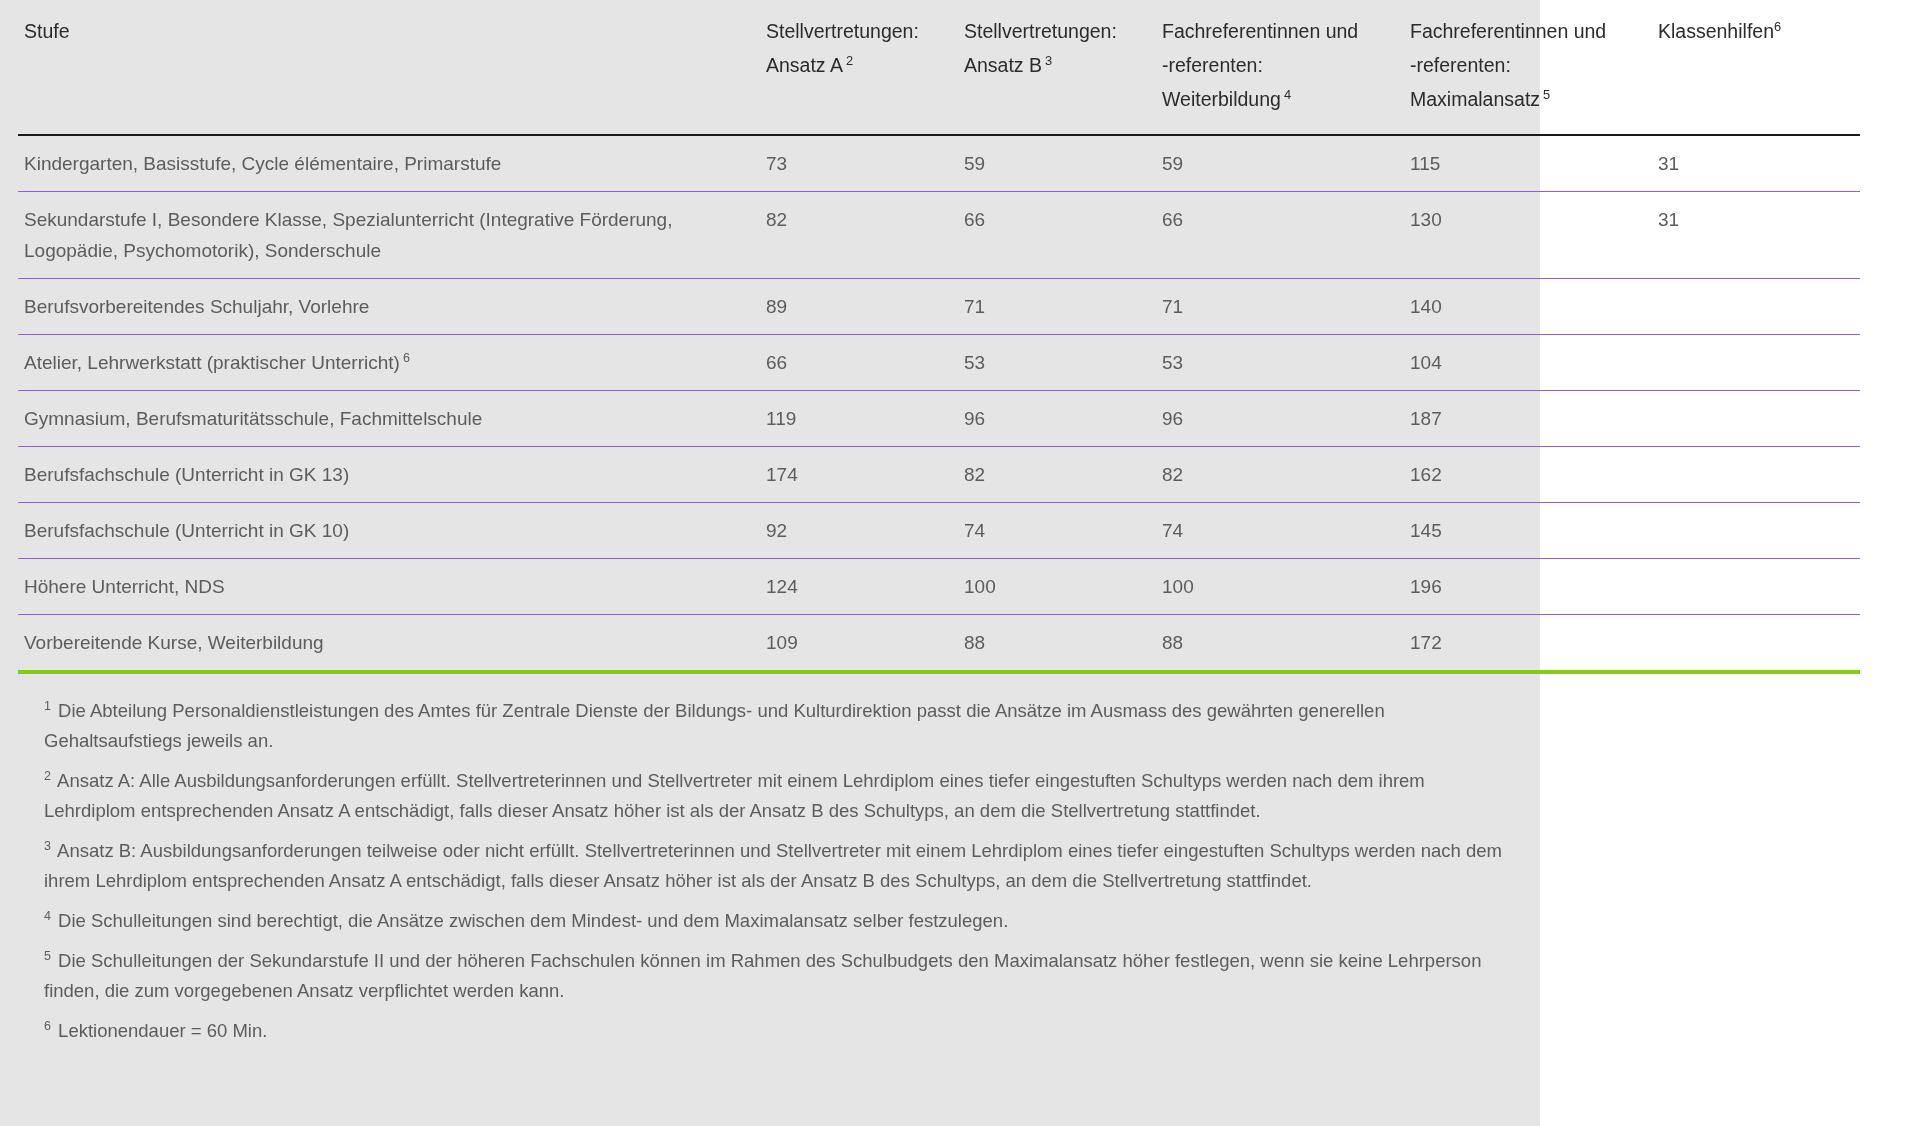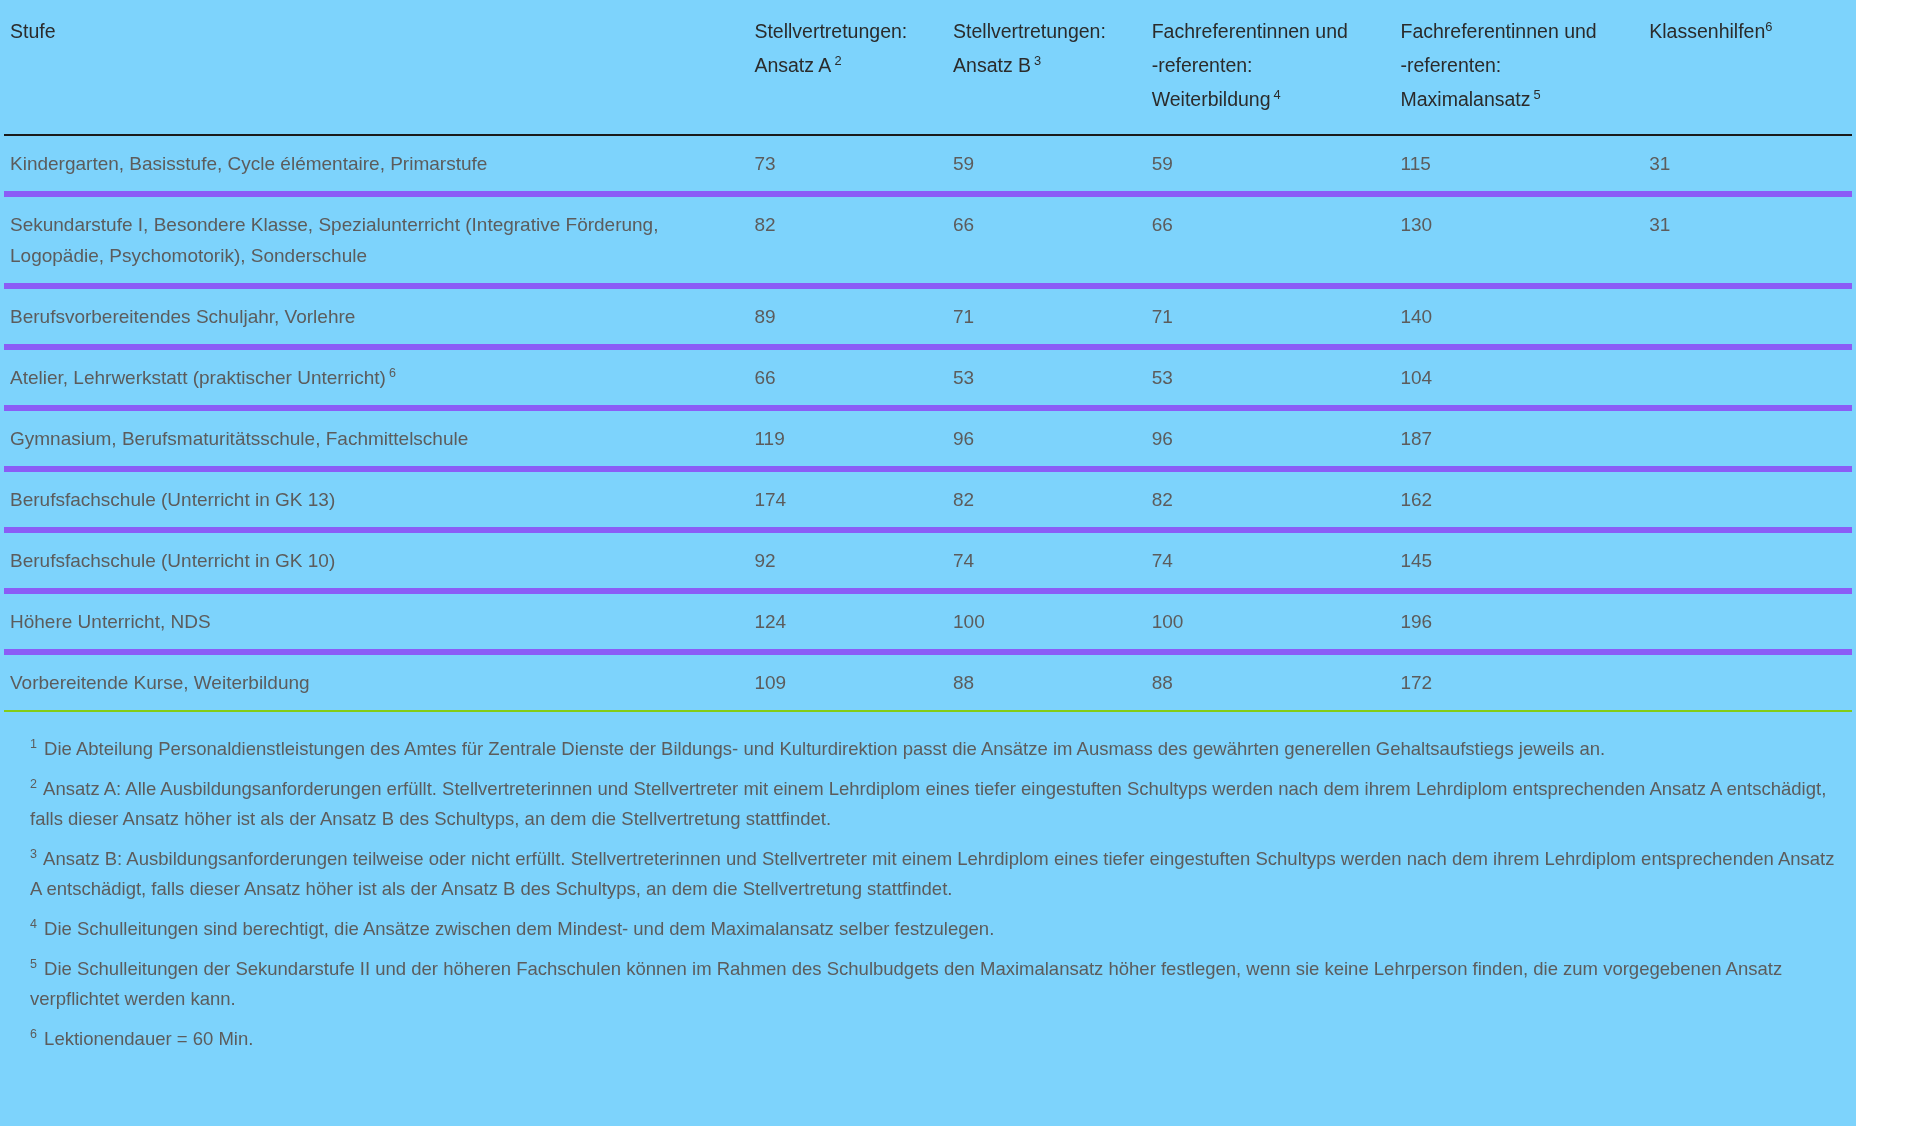--- a/index.html
+++ b/index.html
@@ -8,24 +8,24 @@
     padding: 0;
     width: 1920px;
     background: #ffffff;
   }
   body {
     font-family: "Liberation Sans", sans-serif;
     color: #4a4a4a;
     -webkit-font-smoothing: antialiased;
   }
   .page {
-    width: 1856px;
+    width: 1540px;
     min-height: 1126px;
-    padding: 0 4px;
-    background: #7dd3fc;
+    padding: 0 18px;
+    background: #e5e5e5;
   }
 
   table.rate-table {
     width: 100%;
     border-collapse: collapse;
     table-layout: fixed;
   }
 
   table.rate-table col.col-stufe       { width: 740px; }
   table.rate-table col.col-num         { width: 198px; }
@@ -53,23 +53,23 @@
     line-height: 0;
   }
   sup.spaced { margin-left: 3px; }
 
   tbody td {
     font-size: 19px;
     line-height: 31px;
     color: #5c5c5c;
     vertical-align: top;
     padding: 12px 12px 12px 0;
-    border-bottom: 6px solid #8b5cf6;
-  }
-  tbody tr:last-child td { border-bottom: 2px solid #84cc16; }
+    border-bottom: 1px solid #8b5cf6;
+  }
+  tbody tr:last-child td { border-bottom: 4px solid #84cc16; }
   tbody td.stufe { padding-left: 6px; padding-right: 28px; }
   tbody td.num  { text-align: left; padding-left: 8px; }
 
   .footnotes {
     padding: 22px 6px 12px 6px;
     margin-left: 20px;
   }
   .footnote {
     font-size: 18.5px;
     line-height: 30px;

